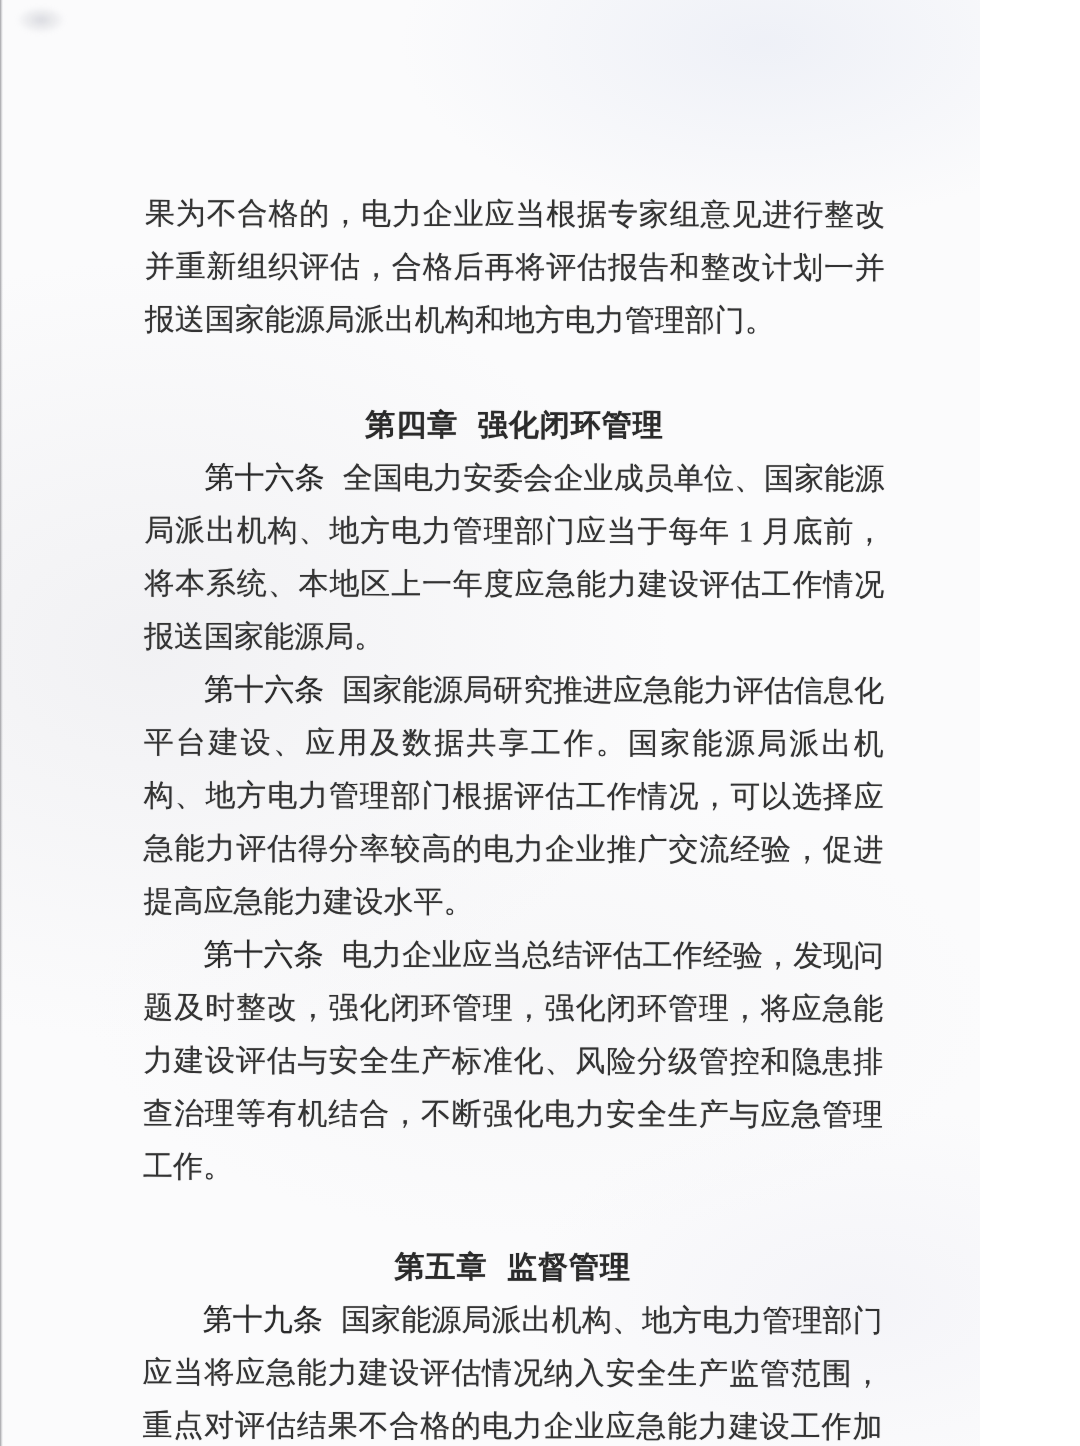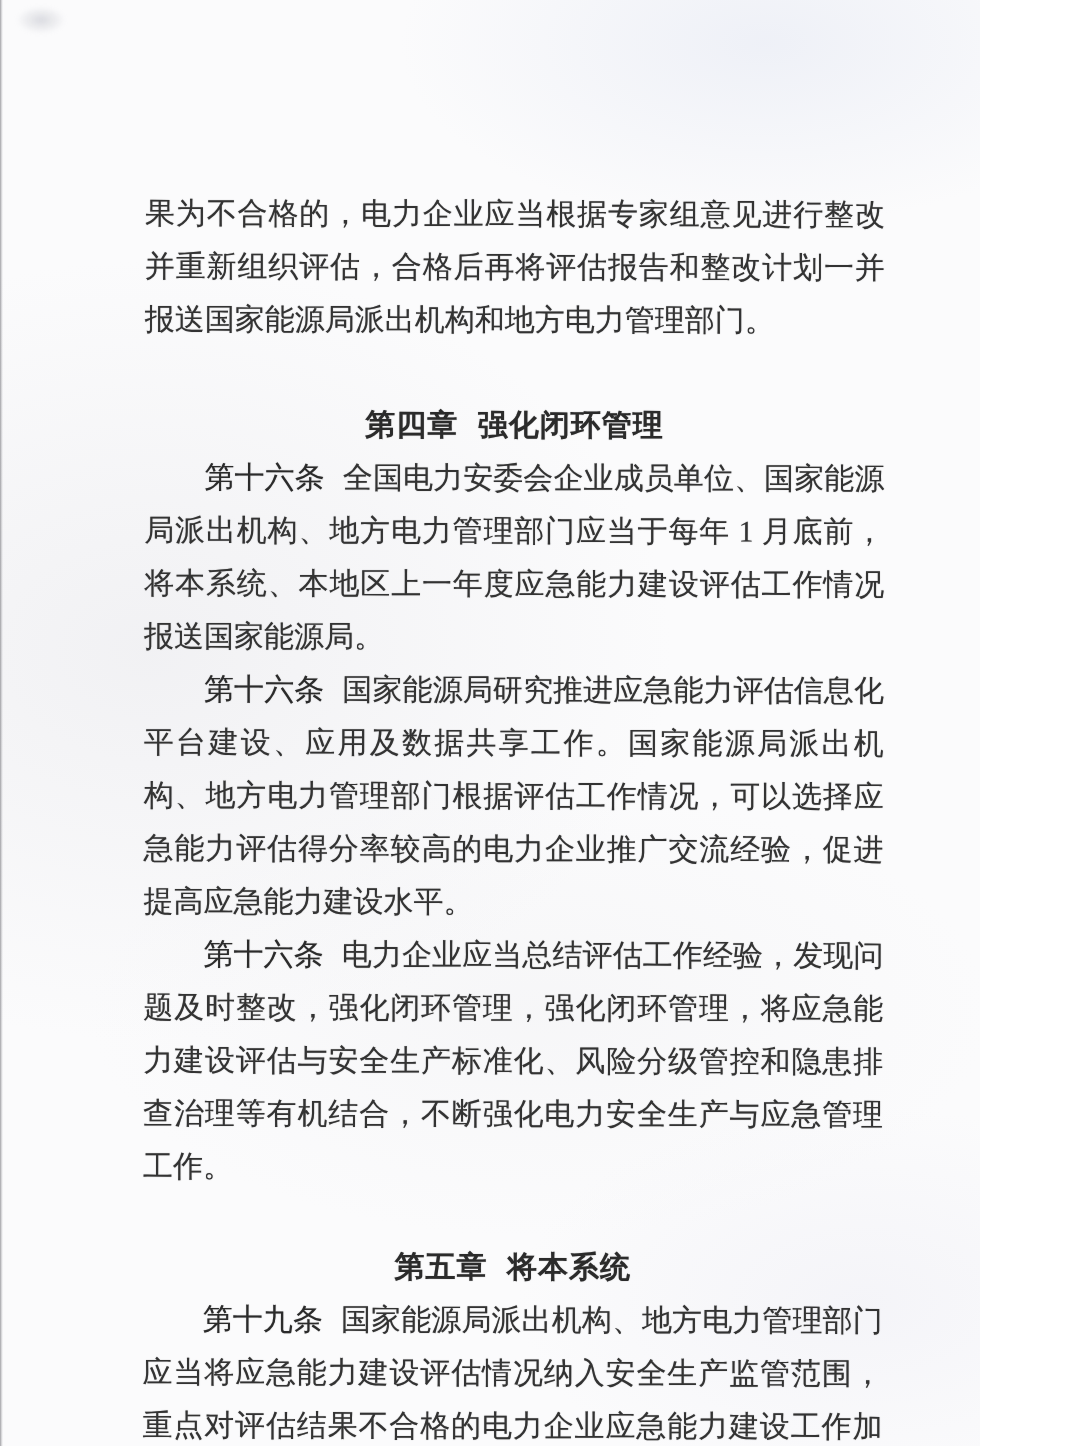--- a/index.html
+++ b/index.html
@@ -100,21 +100,21 @@
 
     <p class="para indent">
       <span class="art-num">第十六条</span><span>国家能源局研究推进应急能力评估信息化平台建设、应用及数据共享工作。国家能源局派出机构、地方电力管理部门根据评估工作情况，可以选择应急能力评估得分率较高的电力企业推广交流经验，促进提高应急能力建设水平。</span>
     </p>
 
     <p class="para indent">
       <span class="art-num">第十六条</span><span>电力企业应当总结评估工作经验，发现问题及时整改，强化闭环管理，强化闭环管理，将应急能力建设评估与安全生产标准化、风险分级管控和隐患排查治理等有机结合，不断强化电力安全生产与应急管理工作。</span>
     </p>
 
     <h2 class="chapter chapter-5">
-      <span class="chapter-no">第五章</span><span>将本系统</span>
+      <span class="chapter-no">第五章</span><span>监督管理</span>
     </h2>
 
     <p class="para indent">
       <span class="art-num">第十九条</span><span>国家能源局派出机构、地方电力管理部门应当将应急能力建设评估情况纳入安全生产监管范围，重点对评估结果不合格的电力企业应急能力建设工作加强监督管理。根据电力应急管理工作需要，可将其他电力企业纳入本办法适用范围。</span>
     </p>
 
     <div class="page-number">— 6 —</div>
 
   </main>
 </div>

